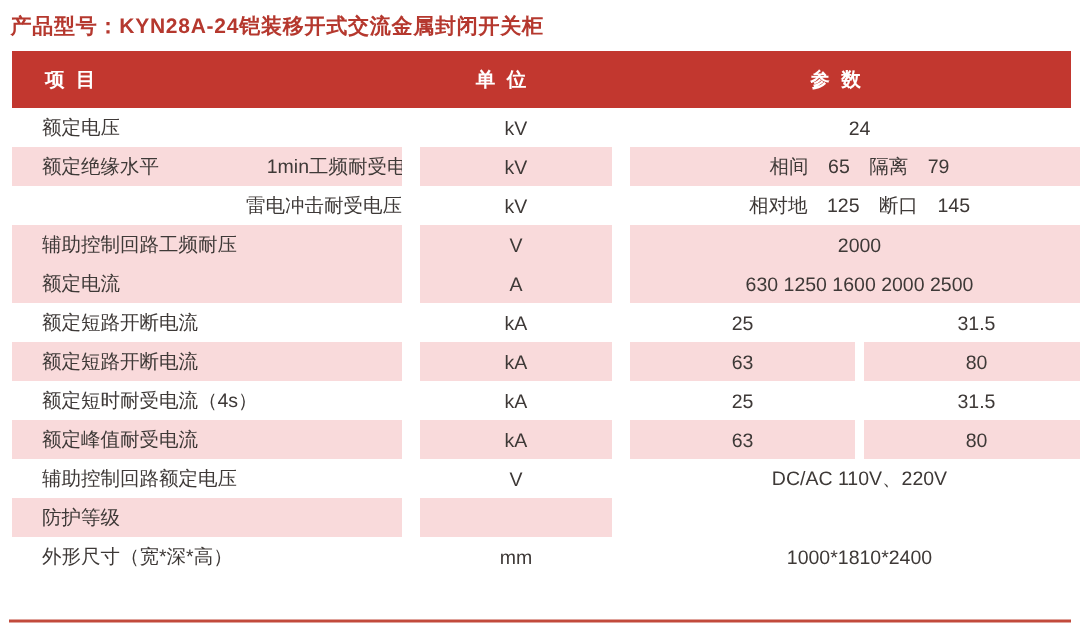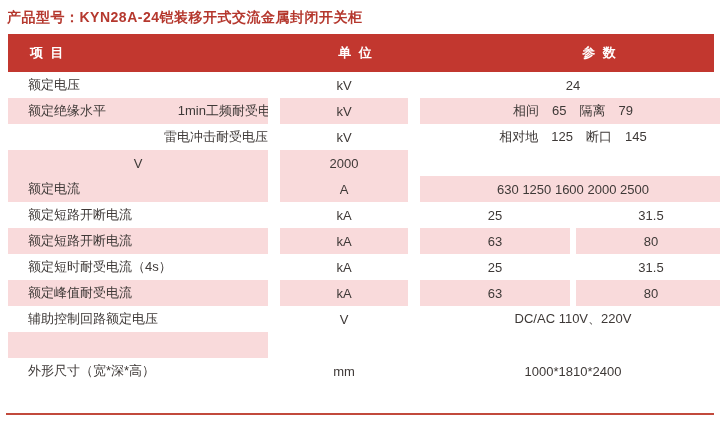--- a/index.html
+++ b/index.html
@@ -11,21 +11,21 @@
   .page-title{
     position:absolute;top:9px;left:7px;
     font-size:14px;font-weight:bold;color:#B5382E;letter-spacing:.5px;
     white-space:pre;
   }
   .spec-table{
     position:absolute;top:34px;left:8px;width:706px;
   }
   .thead{
     display:grid;grid-template-columns:260px 134px 312px;
-    background:#C2372F;height:38px;gap:21px;
+    background:#C2372F;height:38px;
   }
   .thead .hcell{
     display:flex;align-items:center;justify-content:center;
     color:#ffffff;font-size:13px;font-weight:bold;letter-spacing:2px;
     white-space:pre;
   }
   .thead .hcell.first{justify-content:flex-start;padding-left:22px;}
   .trow{
     display:grid;grid-template-columns:260px 128px 306px;
     column-gap:12px;height:26px;
@@ -79,20 +79,21 @@
 
   <div class="trow">
     <div class="cell item indent">
       <span class="sub-label">雷电冲击耐受电压</span>
     </div>
     <div class="cell">kV</div>
     <div class="cell">相对地　125　断口　145</div>
   </div>
 
   <div class="trow shaded">
+    <div class="cell item">辅助控制回路工频耐压</div>
     <div class="cell">V</div>
     <div class="cell">2000</div>
   </div>
 
 
   <div class="trow shaded">
     <div class="cell item">额定电流</div>
     <div class="cell">A</div>
     <div class="cell">630 1250 1600 2000 2500</div>
   </div>
@@ -133,20 +134,21 @@
     </div>
   </div>
 
   <div class="trow">
     <div class="cell item">辅助控制回路额定电压</div>
     <div class="cell">V</div>
     <div class="cell">DC/AC 110V、220V</div>
   </div>
 
   <div class="trow shaded">
+    <div class="cell item">防护等级</div>
     <div class="cell"></div>
   </div>
 
   <div class="trow">
     <div class="cell item">外形尺寸（宽*深*高）</div>
     <div class="cell">mm</div>
     <div class="cell">1000*1810*2400</div>
   </div>
 
 </div>

